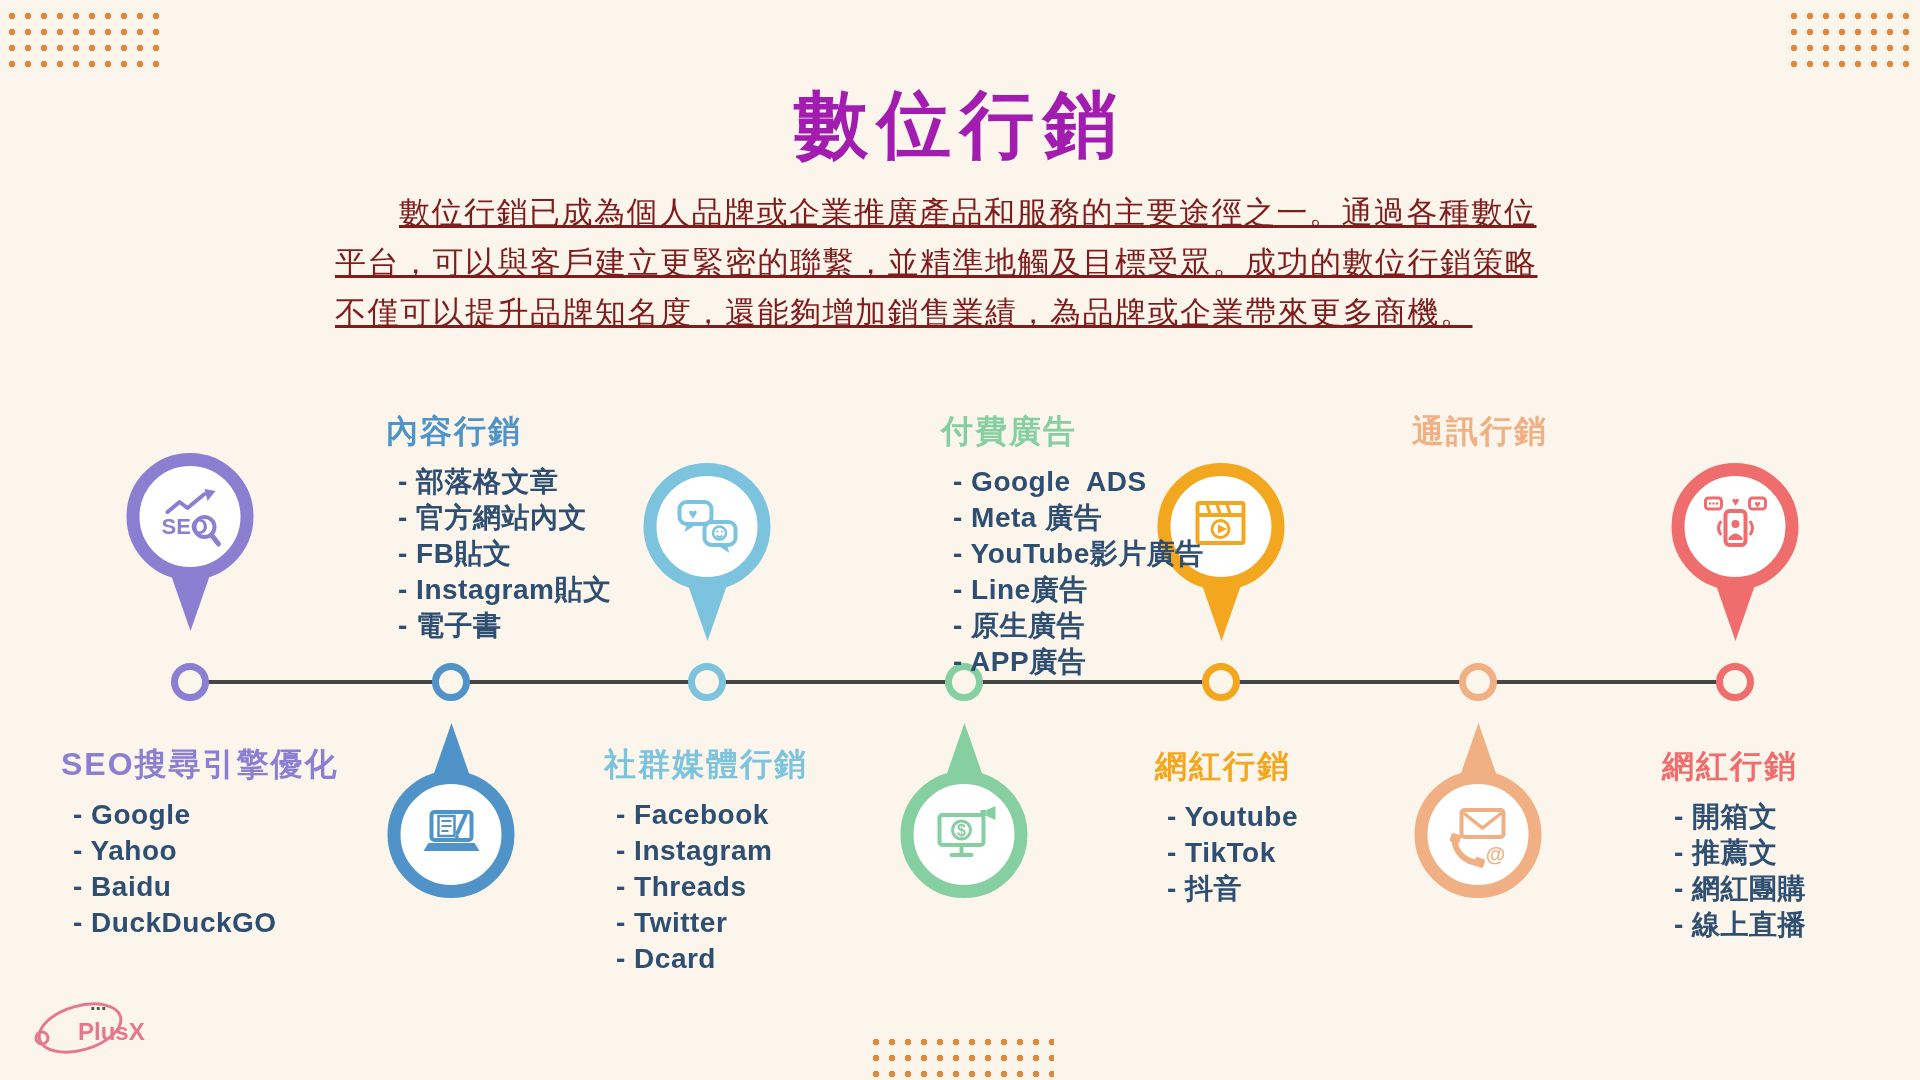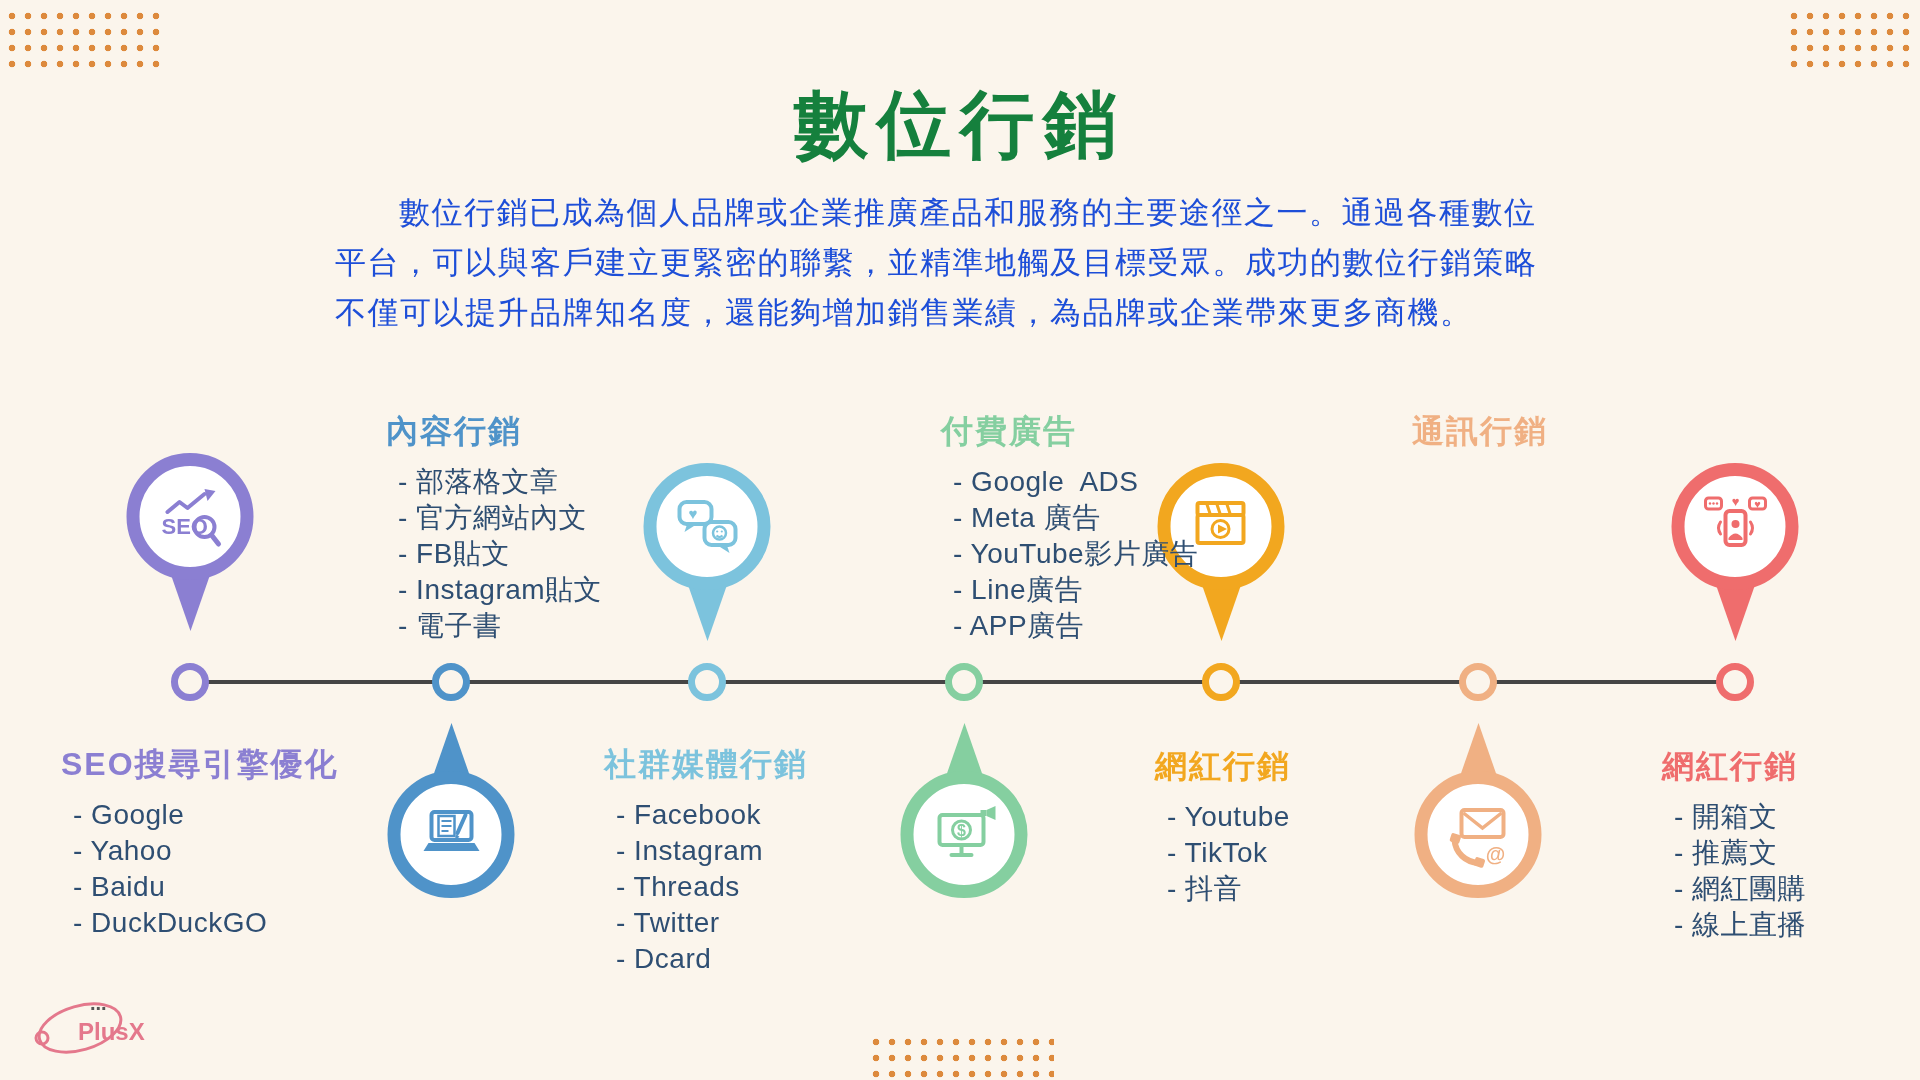--- a/index.html
+++ b/index.html
@@ -9,44 +9,44 @@
 
   .dots { position:absolute;
     background-image:radial-gradient(circle,#dd8a3d 3px,transparent 3.6px);
     background-size:16px 16px; }
   .dots-tl { left:4px; top:8px; width:162px; height:68px; }
   .dots-tr { right:4px; top:8px; width:130px; height:68px; }
   .dots-bc { left:868px; top:1034px; width:186px; height:44px; }
 
   .title { position:absolute; top:76px; left:0; width:100%; text-align:center;
     font-family:"DejaVu Serif","Liberation Serif",serif;
-    font-size:74px; font-weight:900; color:#15803d; letter-spacing:9px; }
+    font-size:74px; font-weight:900; color:#a21caf; letter-spacing:9px; }
 
   .intro { position:absolute; left:335px; top:188px; width:1270px;
-    font-size:31px; line-height:50px; color:#1d4ed8; letter-spacing:1.5px; }
+    font-size:31px; line-height:50px; color:#7f1d1d; letter-spacing:1.5px;text-decoration:underline; }
   .intro-line.indent { text-indent:64px; }
 
   .timeline-line { position:absolute; left:190px; top:680px; width:1545px; height:4px; background:#454545; }
 
   .node { position:absolute; top:663px; width:38px; height:38px; border-radius:50%;
     border:7px solid var(--c); background:#fbf5ec; transform:translateX(-50%); }
 
   .pin { position:absolute; transform:translateX(-50%); width:127px; height:127px; }
   .pin-circle { position:relative; z-index:2; width:127px; height:127px; border-radius:50%;
     border:13px solid var(--c); background:#ffffff; color:var(--c);
     display:flex; align-items:center; justify-content:center; }
   .pin-tail { position:absolute; left:50%; transform:translateX(-50%); width:0; height:0; z-index:1; }
   .pin.above .pin-tail { top:86px; border-left:32px solid transparent; border-right:32px solid transparent; border-top:92px solid var(--c); }
   .pin.below .pin-tail { top:-48px; border-left:32px solid transparent; border-right:32px solid transparent; border-bottom:92px solid var(--c); }
   .icon { width:66px; height:66px; display:block; }
   .icon svg { width:100%; height:100%; display:block; }
 
   .cat-text { position:absolute; }
   .cat-header { font-size:32px; font-weight:700; color:var(--c); letter-spacing:2px; }
-  .cat-items { margin-top:10px; margin-left:12px; }
+  .cat-items { margin-top:10px; margin-left:12px;font-weight:bold; }
   .cat-item { font-size:28px; line-height:36px; color:#2e4e72; white-space:pre; letter-spacing:0.5px; }
 
   .logo { position:absolute; left:28px; top:980px; width:160px; height:86px; }
 </style>
 </head>
 <body>
 
 <div class="stage">
 
   <div class="dots dots-tl"></div>
@@ -227,20 +227,21 @@
       </div>
   </div>
 
   <div class="cat-text" style="left: 898px; top: 410px; margin-left: 43px; --c: #85cfa0;">
     <div class="cat-header">付費廣告</div>
     <div class="cat-items">
         <div class="cat-item">- Google  ADS</div>
         <div class="cat-item">- Meta 廣告</div>
         <div class="cat-item">- YouTube影片廣告</div>
         <div class="cat-item">- Line廣告</div>
+        <div class="cat-item">- 原生廣告</div>
         <div class="cat-item">- APP廣告</div>
       </div>
   </div>
 
   <div class="cat-text" style="left: 1155px; top: 745px; --c: #f2a71f;">
     <div class="cat-header">網紅行銷</div>
     <div class="cat-items">
         <div class="cat-item">- Youtube</div>
         <div class="cat-item">- TikTok</div>
         <div class="cat-item">- 抖音</div>

